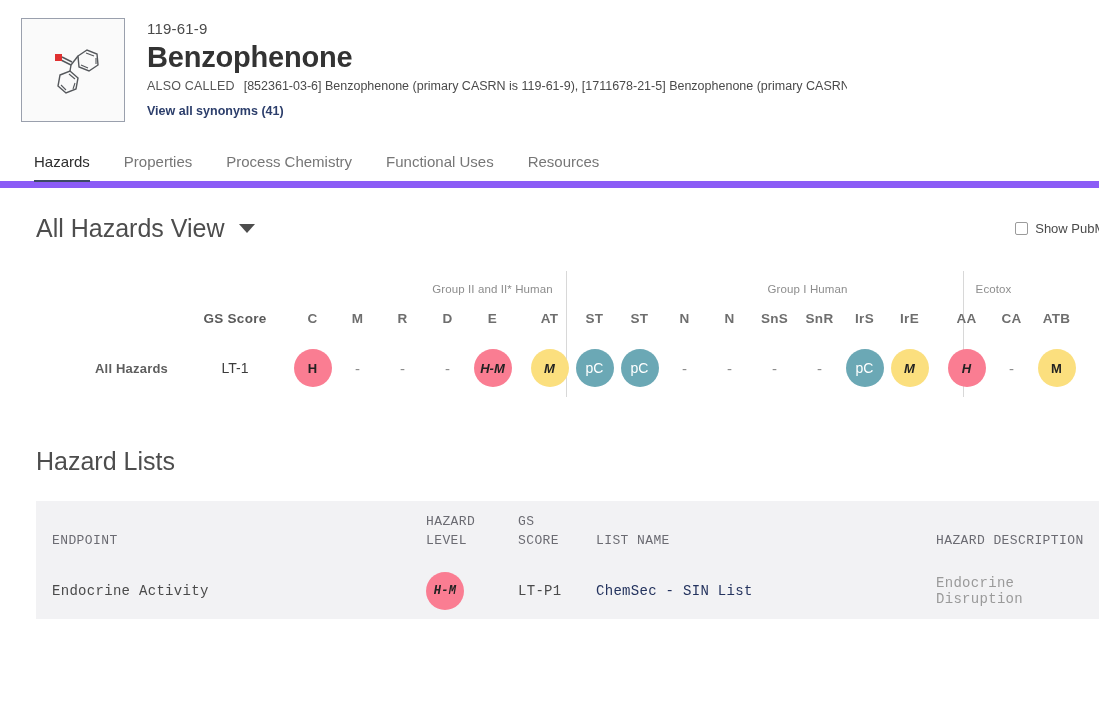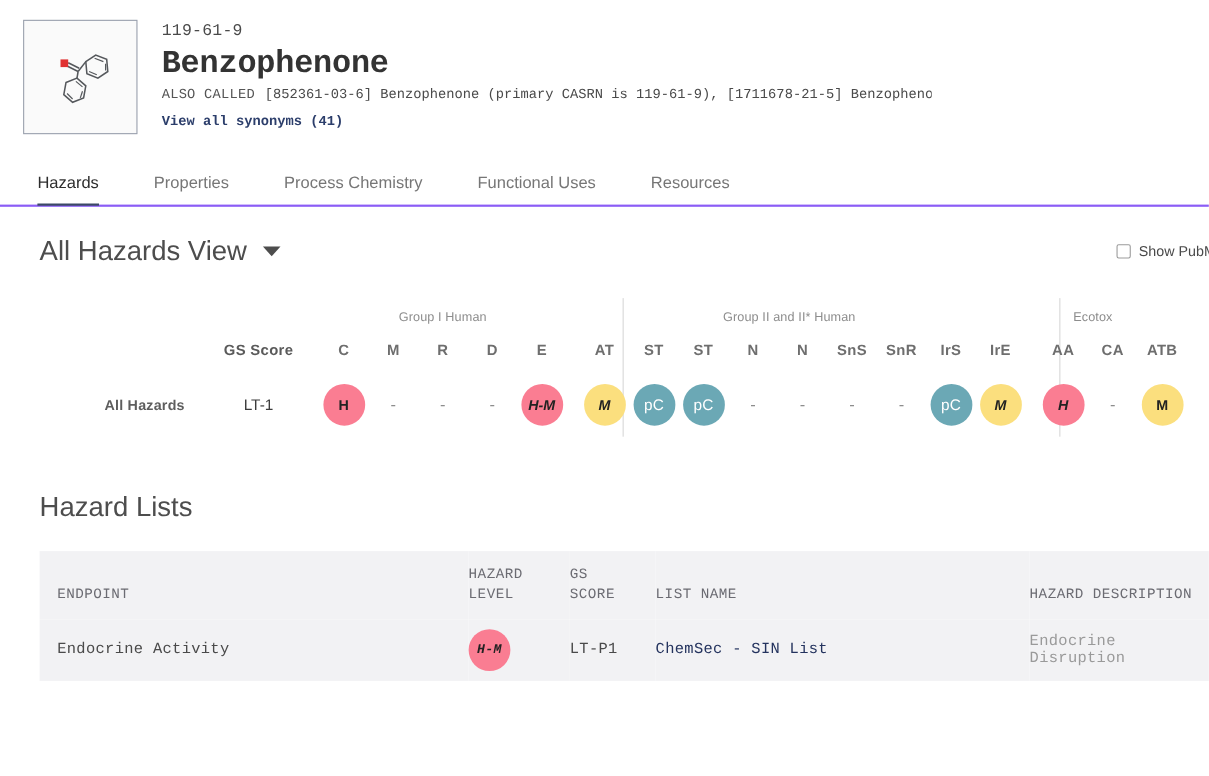--- a/index.html
+++ b/index.html
@@ -6,21 +6,21 @@
   html, body {
     width: 1099px; height: 705px;
     background: #ffffff;
     font-family: "Liberation Sans", sans-serif;
     color: #3c3c3c;
     overflow: hidden;
   }
   .page { position: relative; width: 1099px; height: 705px; }
 
   
-  .chem-header { display: flex; padding: 18px 0 0 21px; font-family: Liberation Mono, monospace; }
+  .chem-header { display: flex; padding: 18px 0 0 21px; }
   .struct-box {
     width: 104px; height: 104px;
     border: 1px solid #9aa0ad;
     background: #fafafa;
     flex: 0 0 auto;
     display: flex; align-items: center; justify-content: center;
   }
   .chem-info { margin-left: 22px; padding-top: 2px; }
   .casrn { font-size: 15px; color: #4a4a4a; letter-spacing: .2px; }
   .chem-name {
@@ -33,22 +33,22 @@
   .also-called .ac-text { margin-left: 9px; color: #4a4a4a; }
   .syn-link {
     display: inline-block; margin-top: 11px;
     font-size: 12.5px; font-weight: bold; color: #2c3e6b;
     text-decoration: none; cursor: pointer;
   }
 
   
   .tabbar {
     margin-top: 24px; padding-left: 34px;
-    border-bottom: 2px solid #8b5cf6;
-    display: flex; align-items: flex-end; gap: 16px;
+    border-bottom: 7px solid #8b5cf6;
+    display: flex; align-items: flex-end; gap: 0;
     height: 42px;
   }
   .tab {
     font-size: 15px; color: #767676; padding: 0 17px 11px 17px;
     cursor: pointer; position: relative; white-space: nowrap;
   }
   .tab:first-child { padding-left: 0; margin-left: 0; }
   .tab.active { color: #2d2d2d; }
   .tab.active::after {
     content: ""; position: absolute; left: 0; right: 17px; bottom: -1px;
@@ -220,22 +220,22 @@
   </div>
 
   <div class="matrix">
     <div class="matrix-inner">
 
       <div class="vsep" style="left:566px; height:126px;"></div>
       <div class="vsep" style="left:963px; height:126px;"></div>
 
       <div class="grp-row">
         <div class="grp-spacer-left"></div>
+        <div class="grp-title grp-g2">Group II and II* Human</div>
         <div class="grp-title grp-g1">Group I Human</div>
-        <div class="grp-title grp-g2">Group II and II* Human</div>
         <div class="grp-title grp-eco">Ecotox</div>
       </div>
 
       <div class="col-head-row">
         <div class="c-label"></div>
         <div class="c-gs gs-head">GS Score</div>
         <div class="c-cell col-head">C</div>
         <div class="c-cell col-head">M</div>
         <div class="c-cell col-head">R</div>
         <div class="c-cell col-head">D</div>

